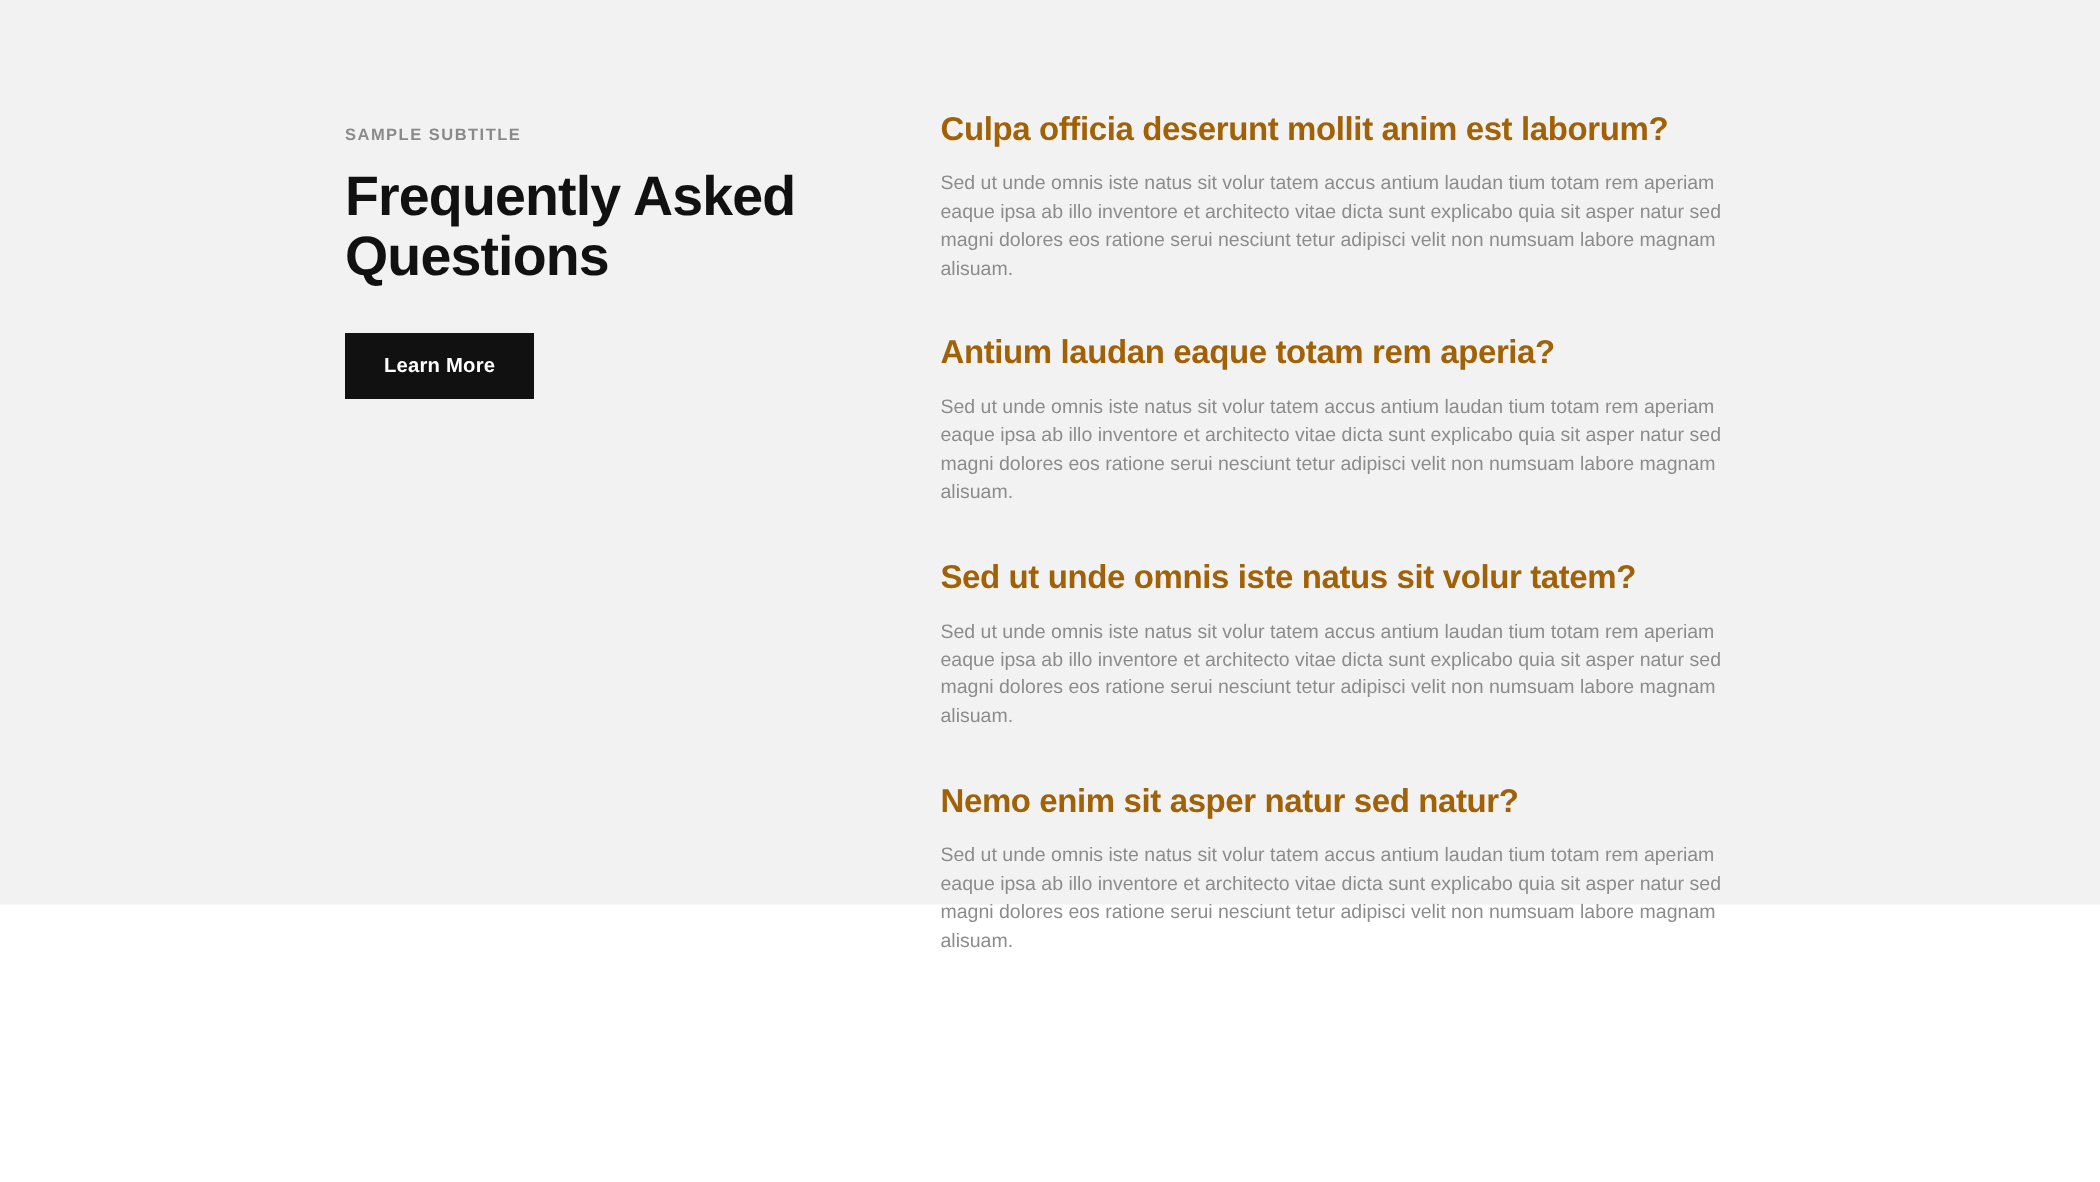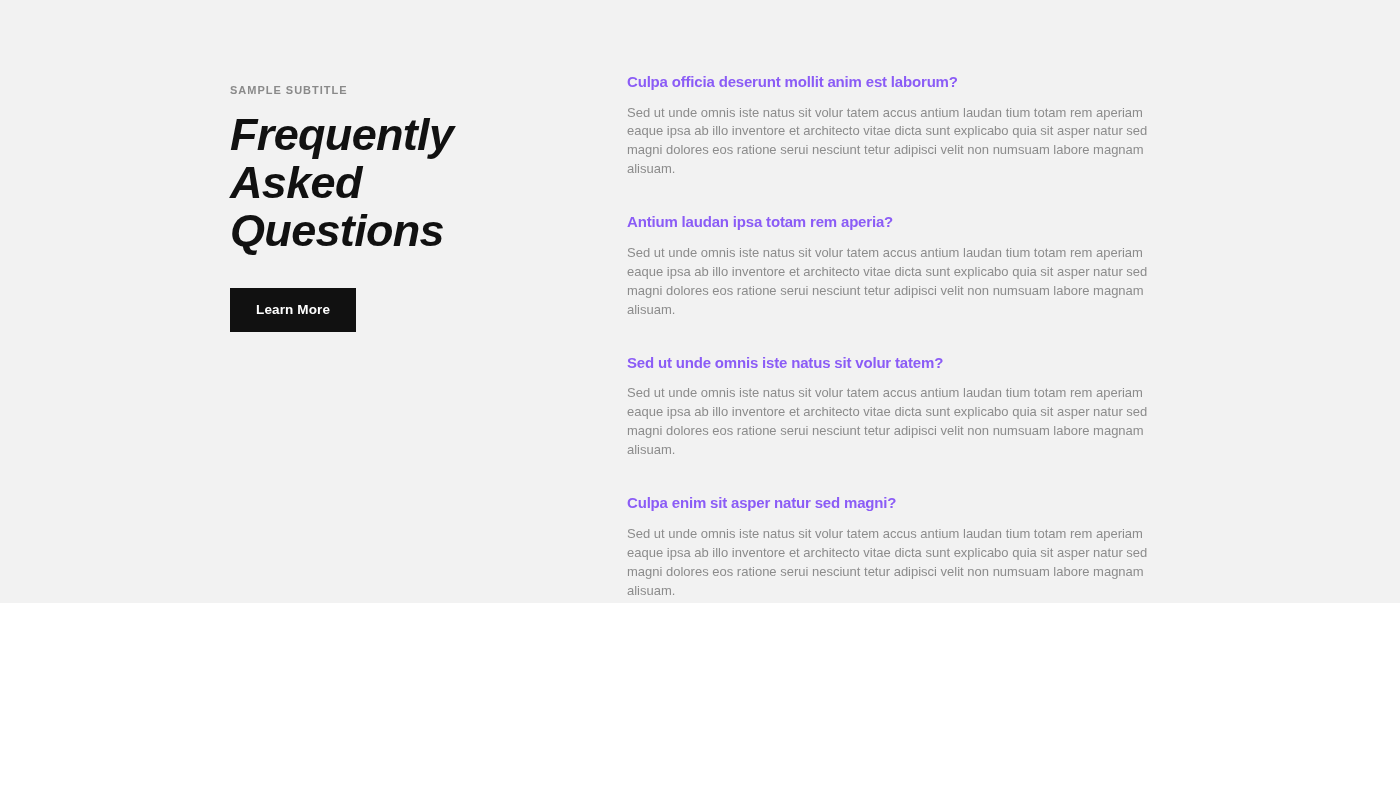--- a/index.html
+++ b/index.html
@@ -44,28 +44,27 @@
     font-size: 11px;
     font-weight: 700;
     letter-spacing: 0.09em;
     color: #8a8a8a;
     text-transform: uppercase;
     margin: 0 0 14px 0;
     line-height: 1.2;
   }
 
   .main-title {
-    font-size: 45px;
+    font-size: 37px;
     line-height: 1.07;
     font-weight: 700;
     letter-spacing: -0.015em;
     color: #111111;
     margin: 0;
     max-width: 340px;
-    font-style: italic;
   }
 
   .cta-button {
     display: inline-block;
     margin-top: 32px;
     background: #111111;
     color: #ffffff;
     border: none;
     font-family: "Liberation Sans", sans-serif;
     font-size: 13.5px;
@@ -89,24 +88,24 @@
   }
 
   .faq-item {
     margin-bottom: 33px;
   }
   .faq-item:last-child {
     margin-bottom: 0;
   }
 
   .faq-question {
-    font-size: 15px;
+    font-size: 22px;
     font-weight: 700;
     letter-spacing: -0.012em;
-    color: #8b5cf6;
+    color: #a16207;
     margin: 0 0 12px 0;
     line-height: 1.3;
   }
 
   .faq-answer {
     font-size: 13px;
     line-height: 1.46;
     color: #8c8c8c;
     margin: 0;
     max-width: 531px;
@@ -125,29 +124,29 @@
     </div>
 
     <div class="right-col">
 
       <div class="faq-item">
         <h2 class="faq-question">Culpa officia deserunt mollit anim est laborum?</h2>
         <p class="faq-answer">Sed ut unde omnis iste natus sit volur tatem accus antium laudan tium totam rem aperiam eaque ipsa ab illo inventore et architecto vitae dicta sunt explicabo quia sit asper natur sed magni dolores eos ratione serui nesciunt tetur adipisci velit non numsuam labore magnam alisuam.</p>
       </div>
 
       <div class="faq-item">
-        <h2 class="faq-question">Antium laudan ipsa totam rem aperia?</h2>
+        <h2 class="faq-question">Antium laudan eaque totam rem aperia?</h2>
         <p class="faq-answer">Sed ut unde omnis iste natus sit volur tatem accus antium laudan tium totam rem aperiam eaque ipsa ab illo inventore et architecto vitae dicta sunt explicabo quia sit asper natur sed magni dolores eos ratione serui nesciunt tetur adipisci velit non numsuam labore magnam alisuam.</p>
       </div>
 
       <div class="faq-item">
         <h2 class="faq-question">Sed ut unde omnis iste natus sit volur tatem?</h2>
         <p class="faq-answer">Sed ut unde omnis iste natus sit volur tatem accus antium laudan tium totam rem aperiam eaque ipsa ab illo inventore et architecto vitae dicta sunt explicabo quia sit asper natur sed magni dolores eos ratione serui nesciunt tetur adipisci velit non numsuam labore magnam alisuam.</p>
       </div>
 
       <div class="faq-item">
-        <h2 class="faq-question">Culpa enim sit asper natur sed magni?</h2>
+        <h2 class="faq-question">Nemo enim sit asper natur sed natur?</h2>
         <p class="faq-answer">Sed ut unde omnis iste natus sit volur tatem accus antium laudan tium totam rem aperiam eaque ipsa ab illo inventore et architecto vitae dicta sunt explicabo quia sit asper natur sed magni dolores eos ratione serui nesciunt tetur adipisci velit non numsuam labore magnam alisuam.</p>
       </div>
 
     </div>
   </div>
 </div>
 
 </body></html>

